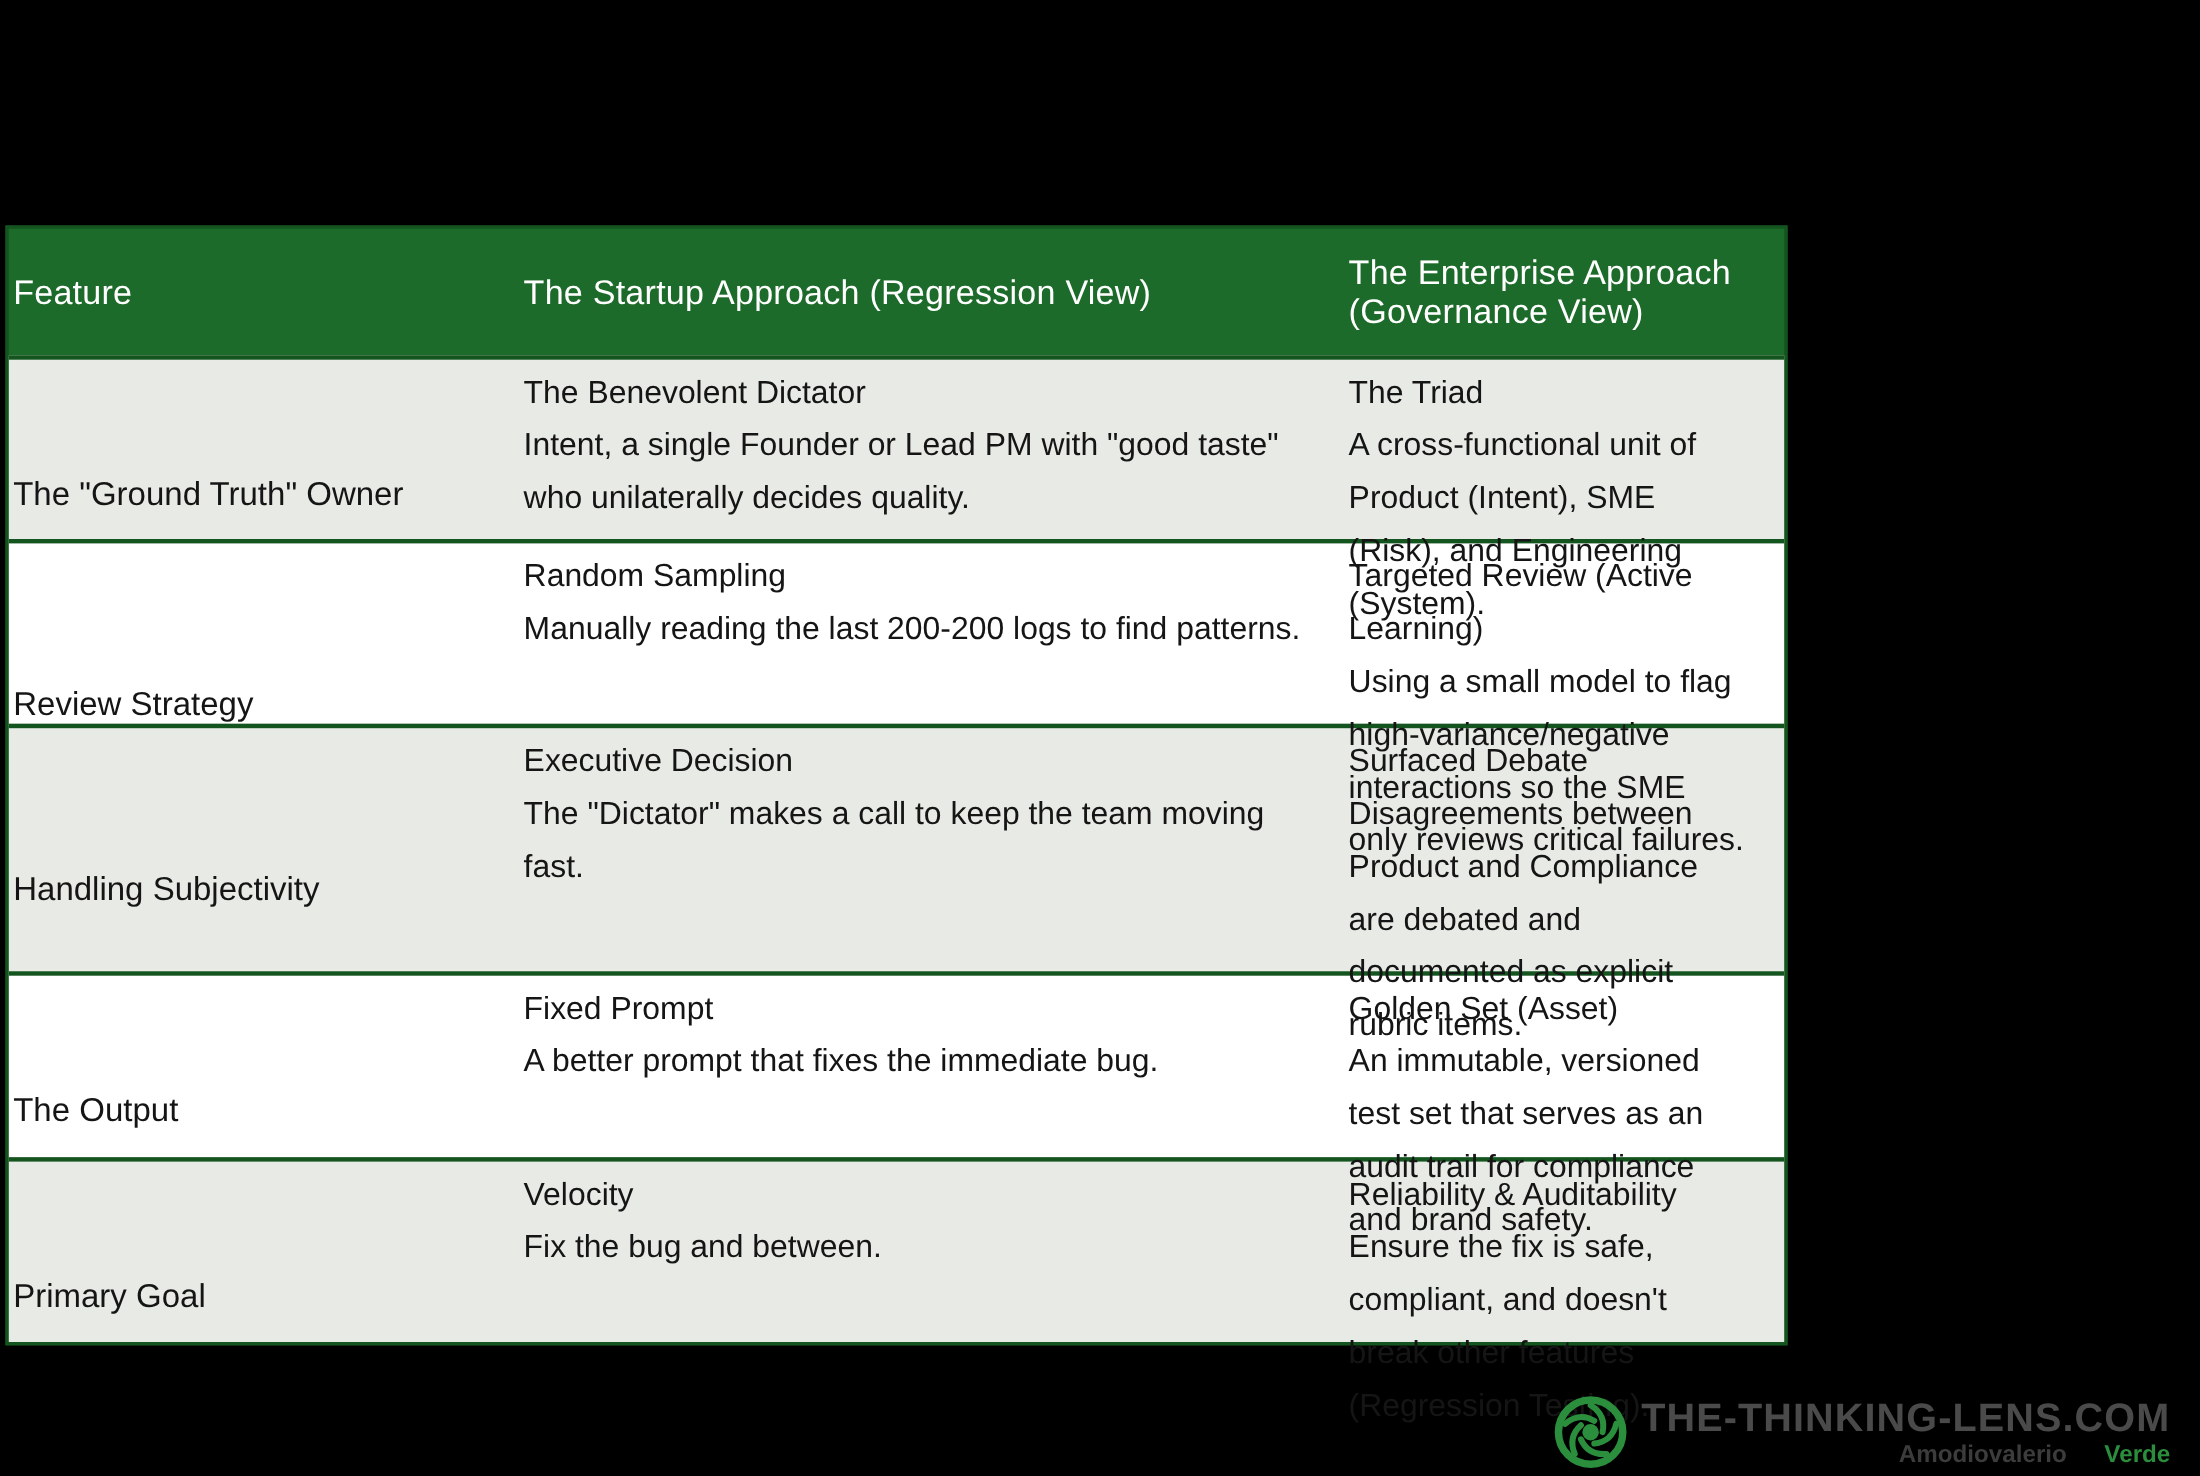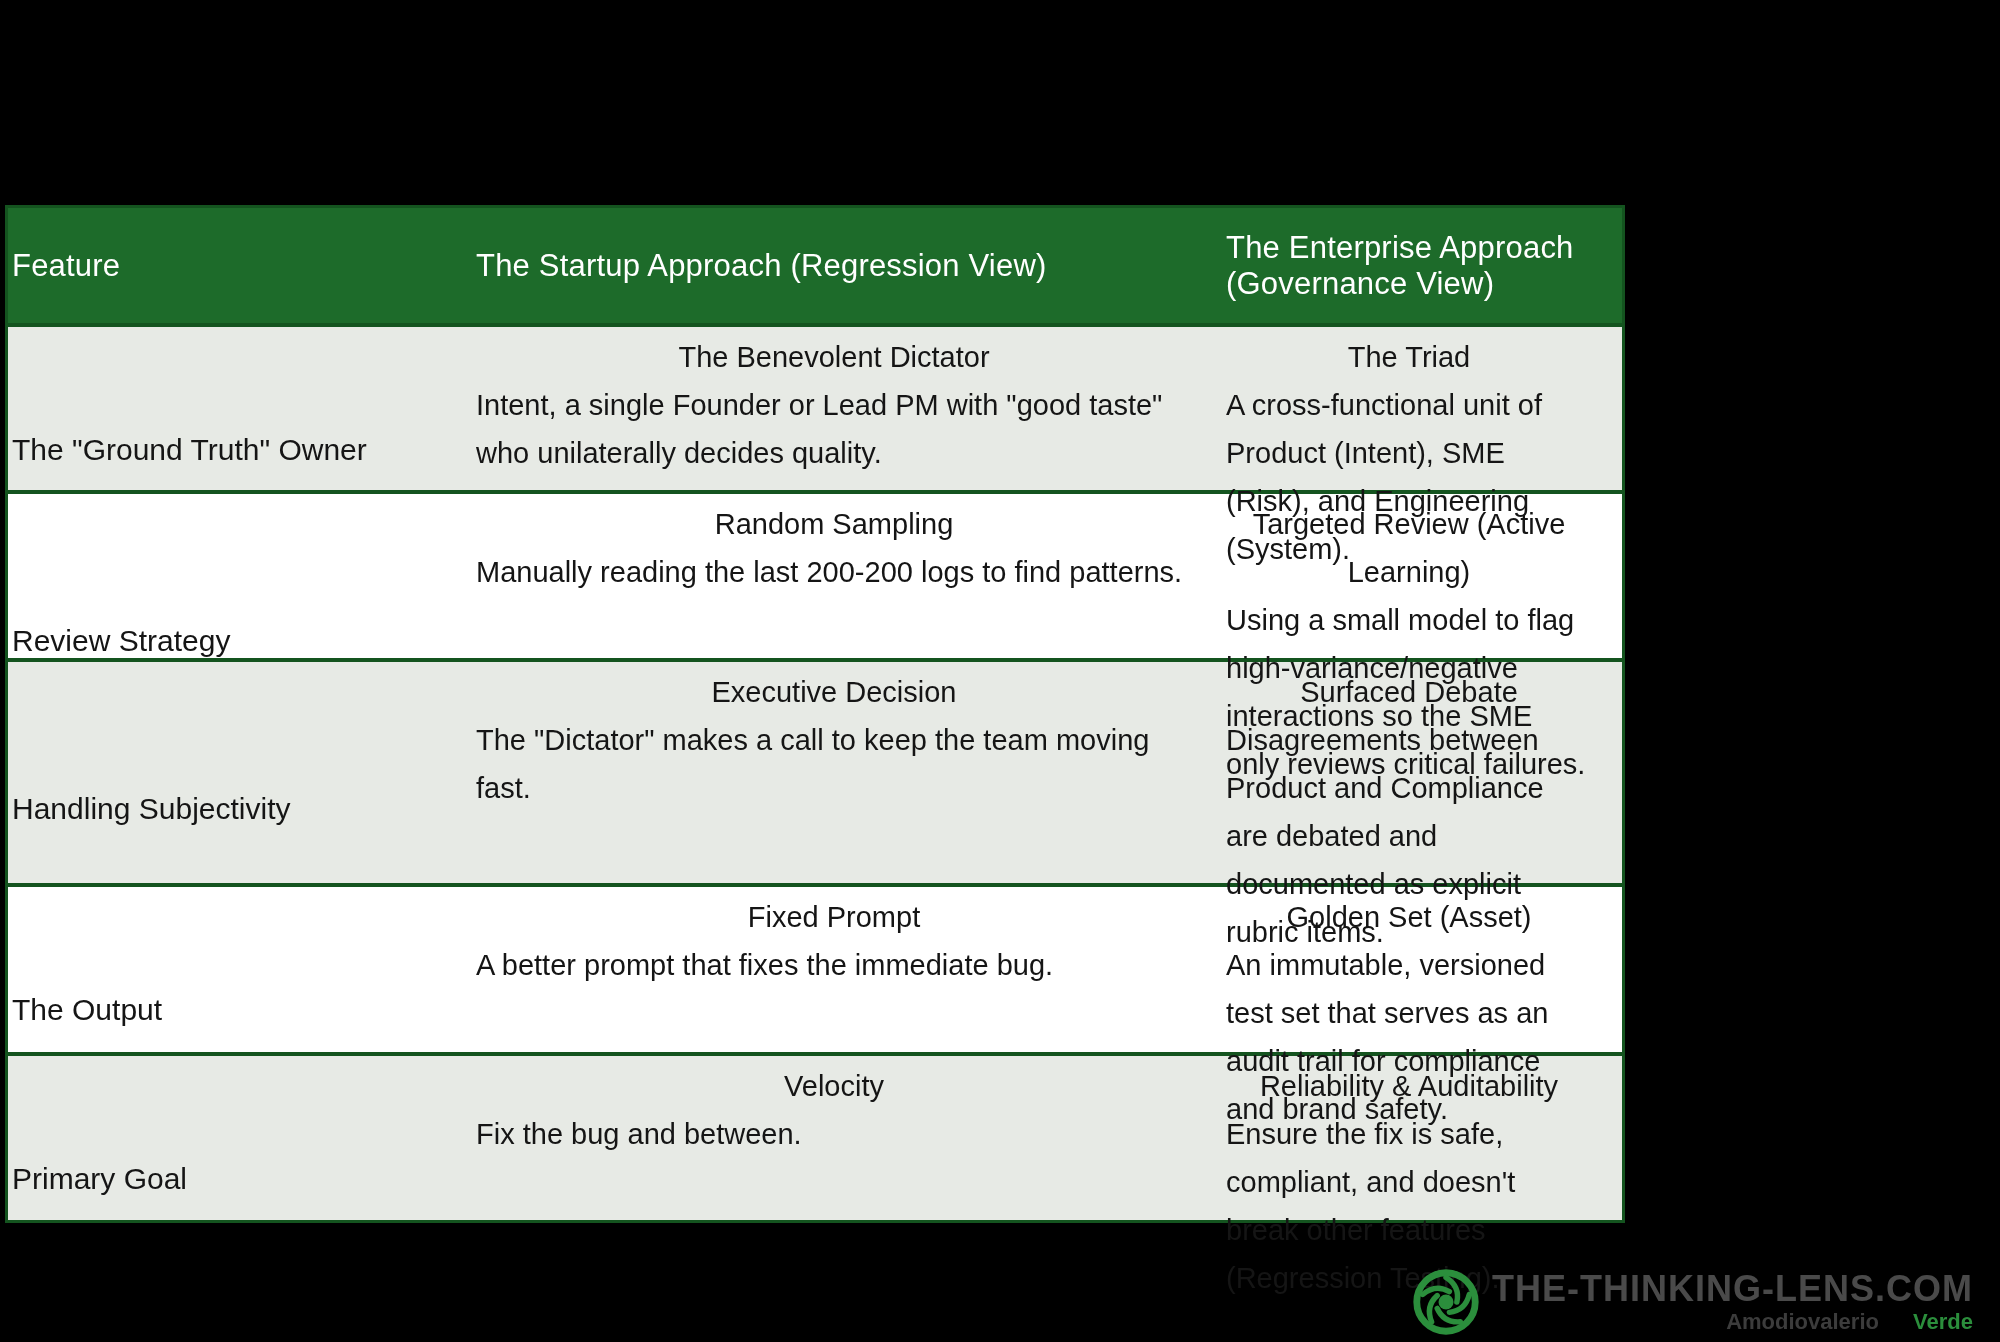--- a/index.html
+++ b/index.html
@@ -63,21 +63,21 @@
     font-size:29px;
     line-height:48px;
     padding:6px 30px 0 4px;
   }
   .feature{
     font-size:30px;
     align-self:center;
     padding:0 10px 0 4px;
     line-height:40px;
   }
-  .cell .title{display:block;text-align:center;}
+  .cell .title{display:block;}
   .cell .body{display:block;}
   
   .brand{
     position:absolute;
     right:27px;
     bottom:6px;
     display:flex;
     align-items:center;
     gap:12px;
   }

